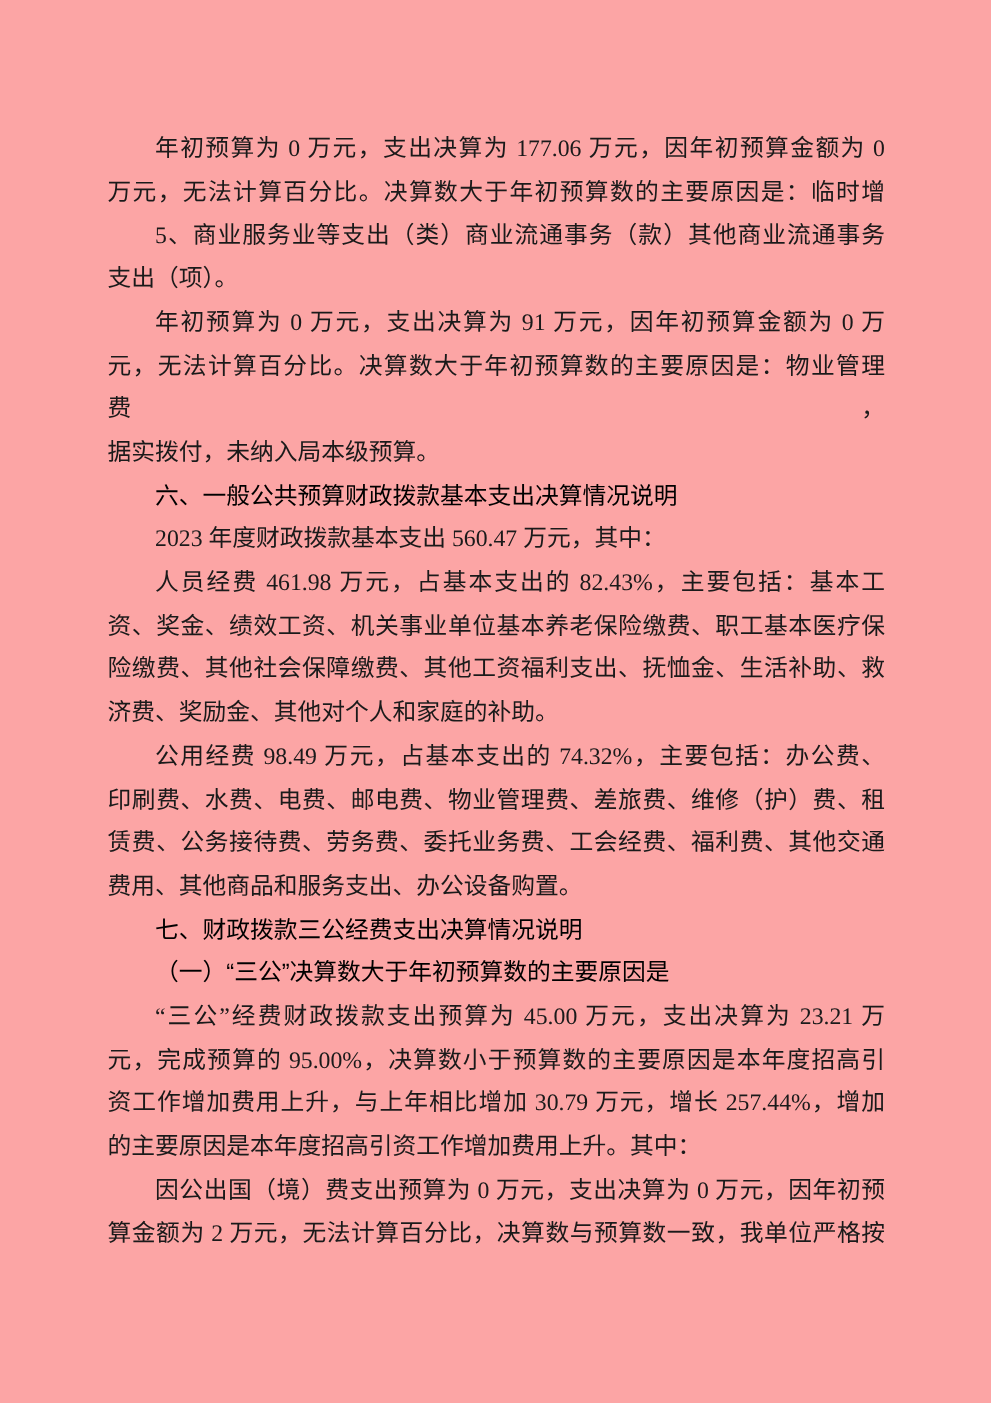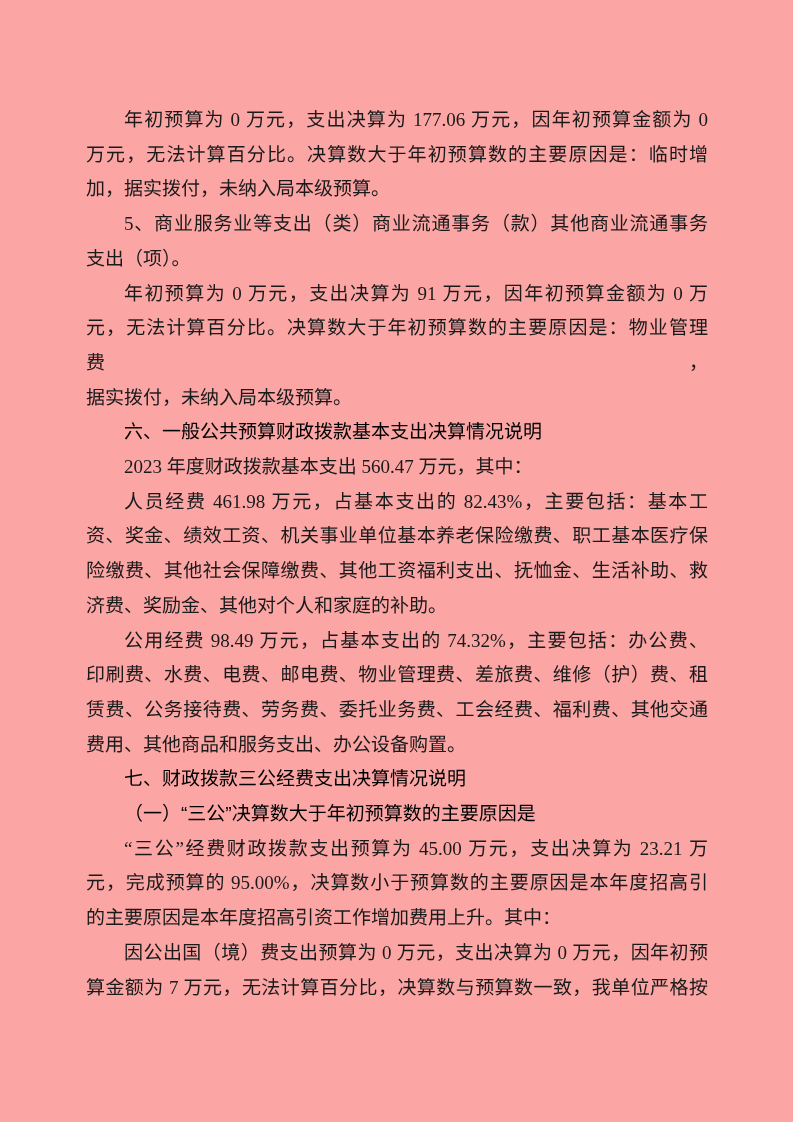--- a/index.html
+++ b/index.html
@@ -43,21 +43,20 @@
   }
 </style>
 </head>
 <body>
 
 <div class="page">
   <div class="textblock">
 
     <div class="line indent">年初预算为 0 万元，支出决算为 177.06 万元，因年初预算金额为 0</div>
     <div class="line">万元，无法计算百分比。决算数大于年初预算数的主要原因是：临时增</div>
-    <div class="line endp">加，据实拨付，未纳入局本级预算。</div>
 
     <div class="line indent">5、商业服务业等支出（类）商业流通事务（款）其他商业流通事务</div>
     <div class="line endp">支出（项）。</div>
 
     <div class="line indent">年初预算为 0 万元，支出决算为 91 万元，因年初预算金额为 0 万</div>
     <div class="line">元，无法计算百分比。决算数大于年初预算数的主要原因是：物业管理费，</div>
     <div class="line endp">据实拨付，未纳入局本级预算。</div>
 
     <div class="line endp indent heading">六、一般公共预算财政拨款基本支出决算情况说明</div>
 
@@ -71,19 +70,20 @@
     <div class="line indent">公用经费 98.49 万元，占基本支出的 74.32%，主要包括：办公费、</div>
     <div class="line">印刷费、水费、电费、邮电费、物业管理费、差旅费、维修（护）费、租</div>
     <div class="line">赁费、公务接待费、劳务费、委托业务费、工会经费、福利费、其他交通</div>
     <div class="line endp">费用、其他商品和服务支出、办公设备购置。</div>
 
     <div class="line endp indent heading">七、财政拨款三公经费支出决算情况说明</div>
     <div class="line endp indent heading">（一）“三公”决算数大于年初预算数的主要原因是</div>
 
     <div class="line indent">“三公”经费财政拨款支出预算为 45.00 万元，支出决算为 23.21 万</div>
     <div class="line">元，完成预算的 95.00%，决算数小于预算数的主要原因是本年度招高引</div>
+    <div class="line">资工作增加费用上升，与上年相比增加 30.79 万元，增长 257.44%，增加</div>
     <div class="line endp">的主要原因是本年度招高引资工作增加费用上升。其中：</div>
 
     <div class="line indent">因公出国（境）费支出预算为 0 万元，支出决算为 0 万元，因年初预</div>
-    <div class="line">算金额为 7 万元，无法计算百分比，决算数与预算数一致，我单位严格按</div>
+    <div class="line">算金额为 2 万元，无法计算百分比，决算数与预算数一致，我单位严格按</div>
 
   </div>
 </div>
 
 </body></html>

